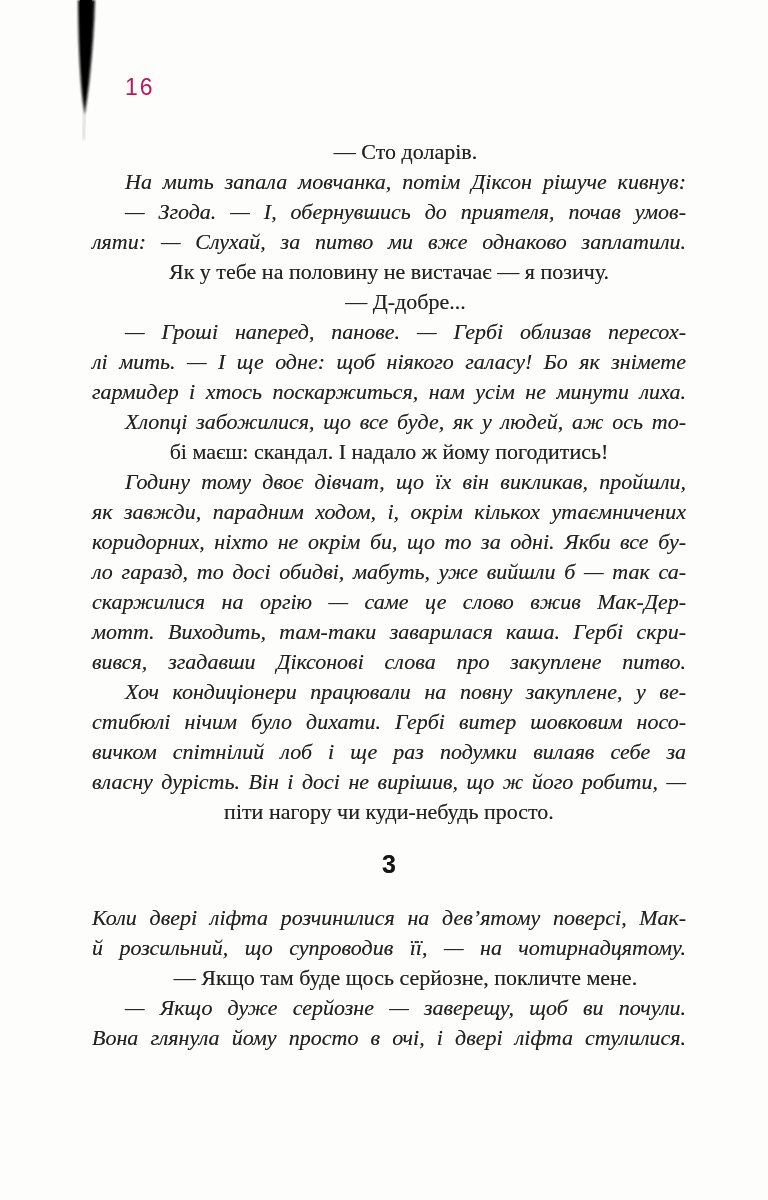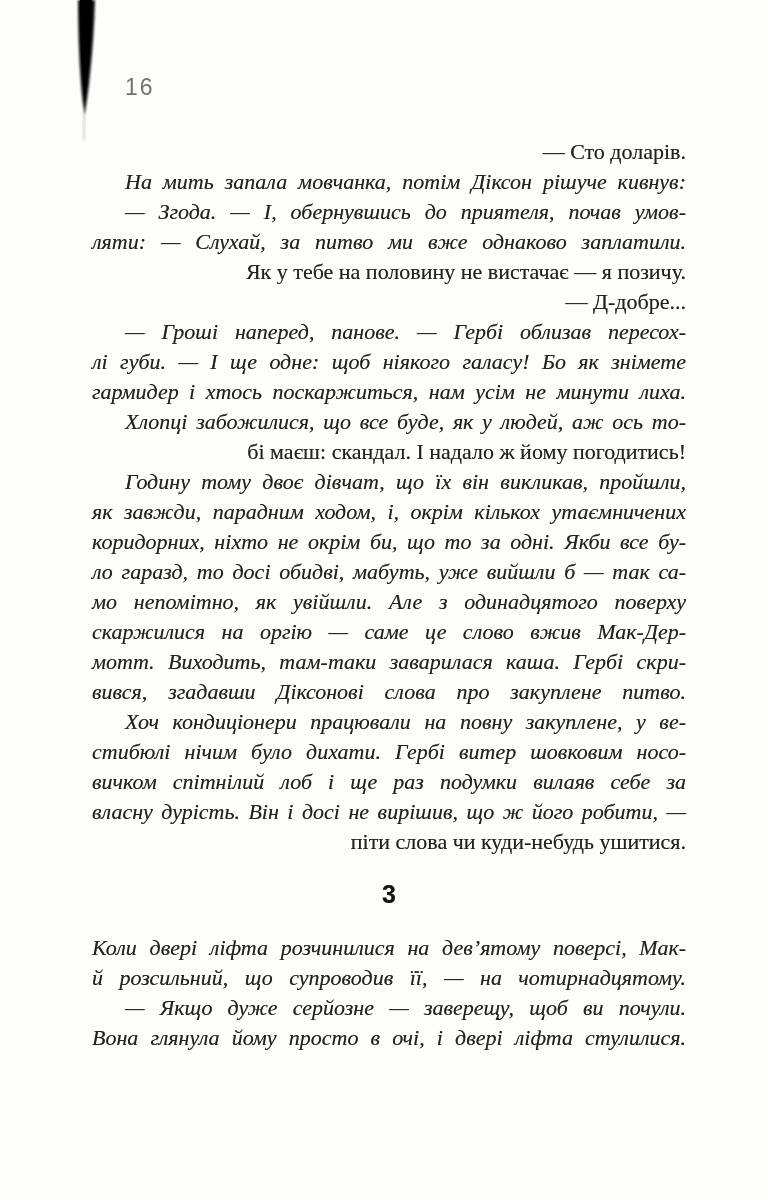--- a/index.html
+++ b/index.html
@@ -20,34 +20,34 @@
     width: 26px; height: 150px;
     pointer-events: none;
   }
   .page-number {
     position: absolute;
     left: 125px; top: 74px;
     font-family: "Liberation Sans", sans-serif;
     font-size: 23px;
     font-weight: 500;
     letter-spacing: 2px;
-    color: #737373;
+    color: #be185d;
   }
   .text-column {
     position: absolute;
     left: 92px; top: 137px;
     width: 594px;
     color: #222;
     text-shadow: 0 0 0.4px rgba(40,40,40,0.55);
   }
   .line {
     font-size: 22px;
     line-height: 30px;
     height: 30px;
-    text-align: right;
+    text-align: center;
     white-space: normal;
     overflow: visible;
   }
   .line.i { padding-left: 33px; }
   .line.j { text-align: justify; text-align-last: justify; font-style: italic; }
   .section-heading {
     height: 34px;
     margin-top: 20px;
     margin-bottom: 22px;
     font-family: "Liberation Sans", sans-serif;
@@ -82,43 +82,43 @@
   <div class="text-column">
 
     <div>
         <div class="line i">— Сто доларів.</div>
         <div class="line i j">На мить запала мовчанка, потім Діксон рішуче кивнув:</div>
         <div class="line i j">— Згода. — І, обернувшись до приятеля, почав умов-</div>
         <div class="line j">ляти: — Слухай, за питво ми вже однаково заплатили.</div>
         <div class="line">Як у тебе на половину не вистачає — я позичу.</div>
         <div class="line i">— Д-добре...</div>
         <div class="line i j">— Гроші наперед, панове. — Гербі облизав пересох-</div>
-        <div class="line j">лі губи. — І ще одне: щоб ніякого галасу! Бо як знімете</div>
+        <div class="line j">лі мить. — І ще одне: щоб ніякого галасу! Бо як знімете</div>
         <div class="line j">гармидер і хтось поскаржиться, нам усім не минути лиха.</div>
         <div class="line i j">Хлопці забожилися, що все буде, як у людей, аж ось то-</div>
         <div class="line">бі маєш: скандал. І надало ж йому погодитись!</div>
         <div class="line i j">Годину тому двоє дівчат, що їх він викликав, пройшли,</div>
         <div class="line j">як завжди, парадним ходом, і, окрім кількох утаємничених</div>
         <div class="line j">коридорних, ніхто не окрім би, що то за одні. Якби все бу-</div>
         <div class="line j">ло гаразд, то досі обидві, мабуть, уже вийшли б — так са-</div>
-        <div class="line j">мо непомітно, як увійшли. Але з одинадцятого поверху</div>
         <div class="line j">скаржилися на оргію — саме це слово вжив Мак-Дер-</div>
         <div class="line j">мотт. Виходить, там-таки заварилася каша. Гербі скри-</div>
         <div class="line j">вився, згадавши Діксонові слова про закуплене питво.</div>
         <div class="line i j">Хоч кондиціонери працювали на повну закуплене, у ве-</div>
         <div class="line j">стибюлі нічим було дихати. Гербі витер шовковим носо-</div>
         <div class="line j">вичком спітнілий лоб і ще раз подумки вилаяв себе за</div>
         <div class="line j">власну дурість. Він і досі не вирішив, що ж його робити, —</div>
-        <div class="line">піти слова чи куди-небудь ушитися.</div>
+        <div class="line">піти нагору чи куди-небудь просто.</div>
       </div>
 
     <div class="section-heading">3</div>
 
     <div>
         <div class="line j">Коли двері ліфта розчинилися на дев’ятому поверсі, Мак-</div>
         <div class="line j">й розсильний, що супроводив її, — на чотирнадцятому.</div>
+        <div class="line i">— Якщо там буде щось серйозне, покличте мене.</div>
         <div class="line i j">— Якщо дуже серйозне — заверещу, щоб ви почули.</div>
         <div class="line j">Вона глянула йому просто в очі, і двері ліфта стулилися.</div>
       </div>
 
   </div>
 
 </div>
 
 </body></html>

